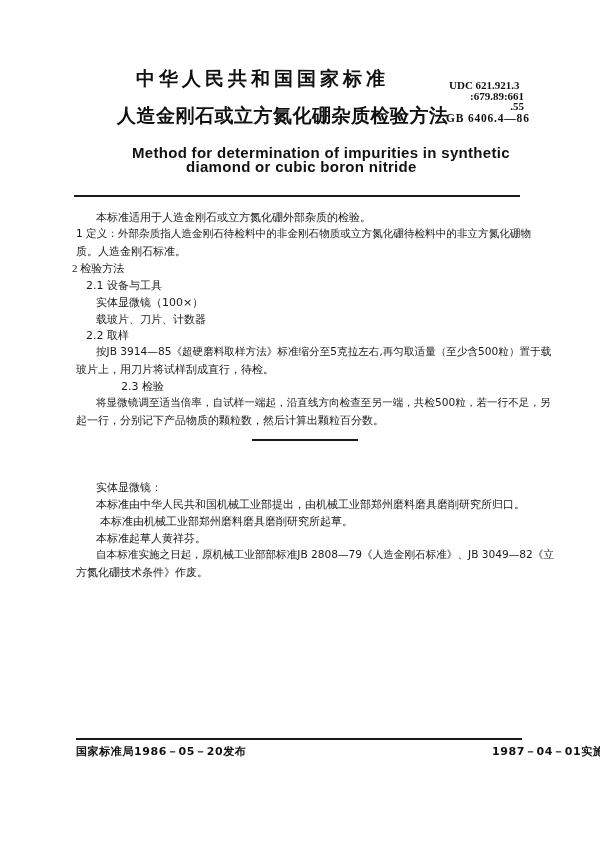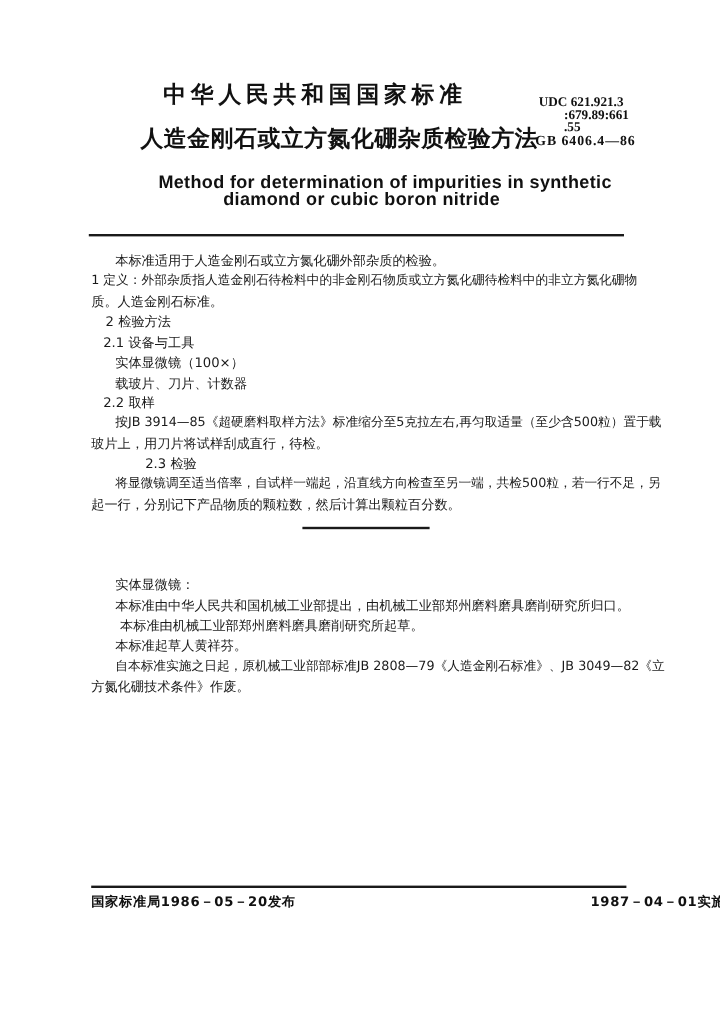--- a/index.html
+++ b/index.html
@@ -4,21 +4,21 @@
 <style>
   html, body { margin:0; padding:0; }
   body {
     width:600px; height:849px; background:#ffffff; position:relative; overflow:hidden;
     font-family: "DejaVu Sans", "Liberation Sans", sans-serif; color:#111;
   }
   .abs { position:absolute; white-space:nowrap; }
   .std-org { left:136px; top:66px; font-size:19px; font-weight:bold; letter-spacing:4px; }
   .title { left:117px; top:103px; font-size:19px; font-weight:bold; letter-spacing:0.5px; }
   .udc { left:449px; top:80px; font-family:"Liberation Serif", serif; font-weight:bold; font-size:11px; line-height:10.5px; }
-  .udc .l2, .udc .l3 { padding-left:21px; display:block; }
+  .udc .l2, .udc .l3 { padding-left:21px; display:block;text-align:right; }
   .gb { left:446px; top:112px; font-family:"Liberation Serif", serif; font-weight:bold; font-size:11.5px; letter-spacing:0.8px; }
   .en { font-family:Liberation Sans, sans-serif; font-weight:bold; font-size:15px; letter-spacing:0.3px; }
   .en1 { left:132px; top:144px; }
   .en2 { left:186px; top:158px; }
   .rule { position:absolute; background:#1a1a1a; }
   .body-text { font-size:11px; color:#1a1a1a; }
   .footer { font-size:11px; font-weight:bold; letter-spacing:0.6px; }
 </style>
 </head>
 <body>
@@ -36,21 +36,21 @@
 
   <div class="abs en en1">Method for determination of impurities in synthetic</div>
   <div class="abs en en2">diamond or cubic boron nitride</div>
 
   <div class="rule" style="left:74px; top:195px; width:446px; height:2px;"></div>
 
   <div class="abs body-text" style="left:96px; top:210px;">本标准适用于人造金刚石或立方氮化硼外部杂质的检验。</div>
   <div class="abs body-text" style="left:76px; top:227px; font-size:10.6px;">1  定义：外部杂质指人造金刚石待检料中的非金刚石物质或立方氮化硼待检料中的非立方氮化硼物</div>
   <div class="abs body-text" style="left:76px; top:244px;">质。人造金刚石标准。</div>
 
-  <div class="abs body-text" style="left:88px; top:261px;">2  检验方法</div>
+  <div class="abs body-text" style="left:72px; top:261px;font-family:Liberation Serif, serif;">2  检验方法</div>
   <div class="abs body-text" style="left:86px; top:278px;">2.1  设备与工具</div>
   <div class="abs body-text" style="left:96px; top:295px;">实体显微镜（100×）</div>
   <div class="abs body-text" style="left:96px; top:312px;">载玻片、刀片、计数器</div>
   <div class="abs body-text" style="left:86px; top:328px;">2.2  取样</div>
   <div class="abs body-text" style="left:96px; top:345px; font-size:10.6px;">按JB 3914—85《超硬磨料取样方法》标准缩分至5克拉左右,再匀取适量（至少含500粒）置于载</div>
   <div class="abs body-text" style="left:76px; top:362px;">玻片上，用刀片将试样刮成直行，待检。</div>
   <div class="abs body-text" style="left:86px; top:379px;margin-left:35px;">2.3  检验</div>
   <div class="abs body-text" style="left:96px; top:396px; font-size:10.6px;">将显微镜调至适当倍率，自试样一端起，沿直线方向检查至另一端，共检500粒，若一行不足，另</div>
   <div class="abs body-text" style="left:76px; top:413px;">起一行，分别记下产品物质的颗粒数，然后计算出颗粒百分数。</div>
 

